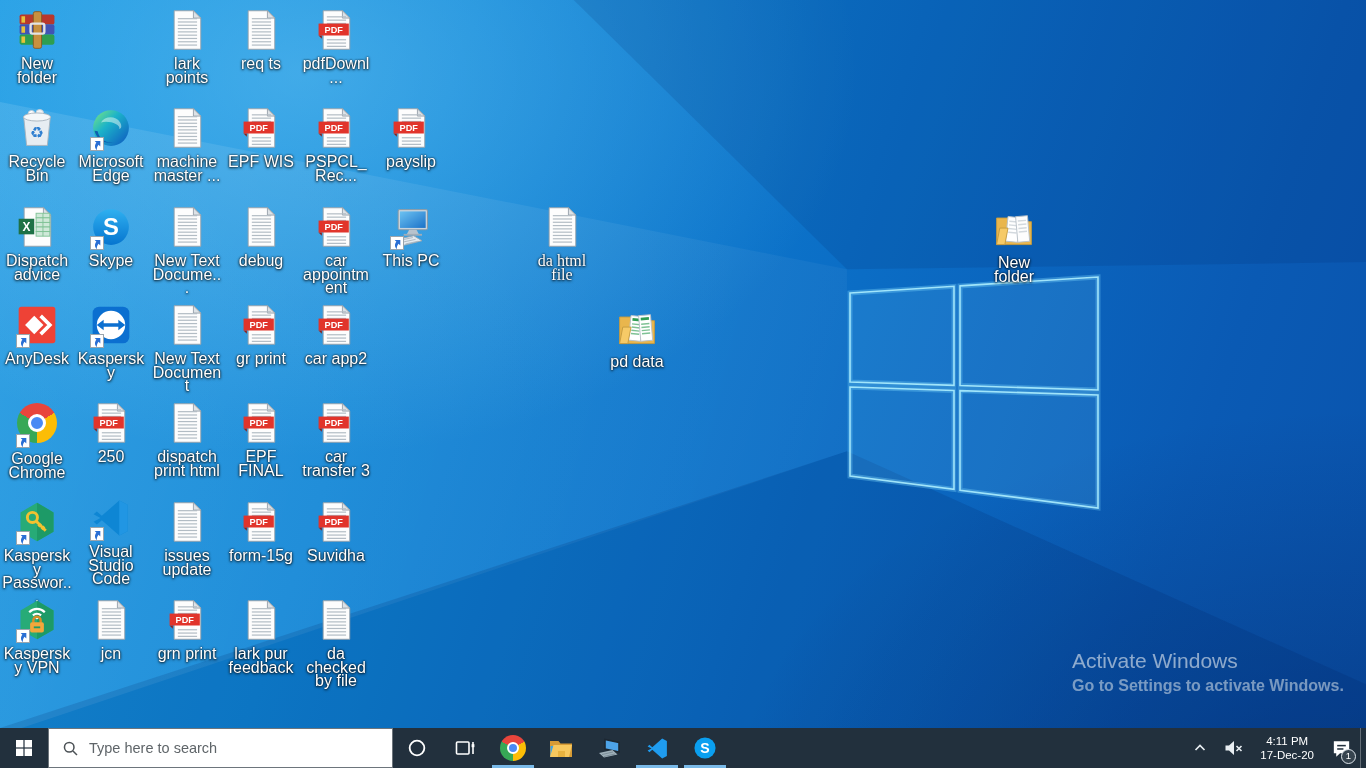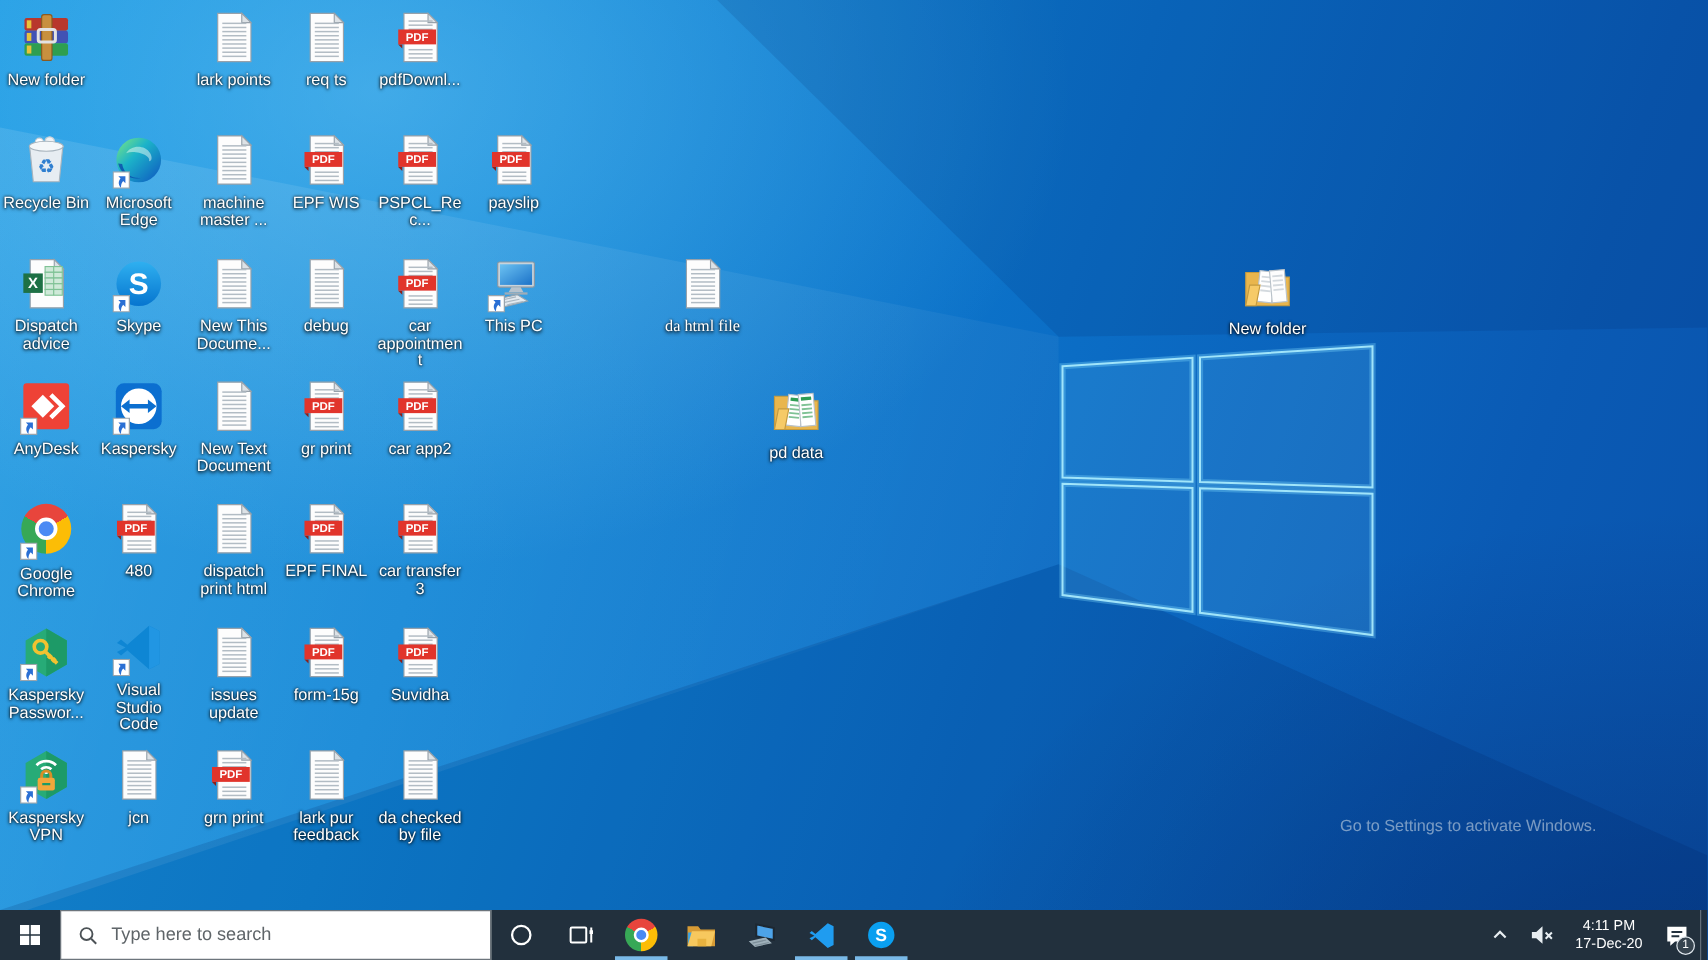--- a/index.html
+++ b/index.html
@@ -21,28 +21,28 @@
     background:rgba(2,30,95,.13); }
   .shade-bottom { clip-path:polygon(0 100%, 62% 62%, 100% 94%, 100% 100%);
     background:rgba(2,24,85,.15); }
   #winlogo { position:absolute; left:838px; top:268px; width:268px; height:245px; }
   #winlogo polygon.glow { fill:none; stroke:rgba(130,220,255,.32); stroke-width:5; }
   #winlogo polygon.pane { fill:rgba(130,220,255,.13); stroke:rgba(175,240,255,.88); stroke-width:1.6; }
 
   
   #watermark { position:absolute; left:1072px; top:649px; pointer-events:none; }
   #watermark .wm-title { font-size:21px; color:rgba(226,233,239,.62); }
-  #watermark .wm-sub { font-size:13px; color:rgba(216,226,234,.55); margin-top:4px; }
+  #watermark .wm-sub { font-size:16px; color:rgba(216,226,234,.55); margin-top:4px;font-weight:bold; }
 
   
   .dicon { position:absolute; width:80px; text-align:center; cursor:default; }
   .dicon-img { width:46px; height:46px; margin:0 auto; position:relative; }
   .dicon-img svg.main { width:44px; height:44px; display:block; margin:0 auto; }
   .dicon-img .badge { position:absolute; left:2px; bottom:1px; width:14px; height:14px; }
-  .dicon-label { margin:3px auto 0; max-width:70px; font-size:13px; line-height:13.5px; color:#fff;
+  .dicon-label { margin:3px auto 0; max-width:70px; font-size:16px; line-height:13.5px; color:#fff;
     text-shadow:0 0 2px rgba(0,0,0,.9), 0 1px 3px rgba(0,0,0,.85); word-wrap:break-word; }
   .chromeic { width:40px; height:40px; margin:2px auto 0; border-radius:50%; position:relative;
     background:conic-gradient(from -60deg,#e8453c 0 120deg,#fcbd06 0 240deg,#37a856 0 360deg); }
   .chromeic i { position:absolute; left:50%; top:50%; width:18px; height:18px; margin:-9px 0 0 -9px;
     border-radius:50%; background:#4a8af4; border:3.5px solid #fff; }
   .chromeic.sm { width:26px; height:26px; margin:0; }
   .chromeic.sm i { width:12px; height:12px; margin:-6px 0 0 -6px; border-width:2.4px; }
 
   
   #taskbar { position:absolute; left:0; bottom:0; width:1366px; height:40px;
@@ -307,21 +307,21 @@
             <rect x="14" y="14.6" width="21" height="1.3" fill="#b2bcc4"></rect>
             <rect x="14" y="18.2" width="21" height="1.3" fill="#b2bcc4"></rect>
             <rect x="14" y="21.8" width="21" height="1.3" fill="#b2bcc4"></rect>
             <rect x="14" y="25.4" width="21" height="1.3" fill="#b2bcc4"></rect>
             <rect x="14" y="29" width="21" height="1.3" fill="#b2bcc4"></rect>
             <rect x="14" y="32.6" width="21" height="1.3" fill="#b2bcc4"></rect>
             <rect x="14" y="36.2" width="21" height="1.3" fill="#b2bcc4"></rect>
             <rect x="14" y="39.8" width="21" height="1.3" fill="#b2bcc4"></rect>
           </svg>
         </div>
-        <div class="dicon-label">New This Docume...</div>
+        <div class="dicon-label">New Text Docume...</div>
       </div>
       <div class="dicon" style="left: 221px; top: 205px;">
         <div class="dicon-img">
           <svg class="main" viewBox="0 0 48 48">
             <path d="M10 3h21l8 8v34H10z" fill="#fdfdfd" stroke="#97a1aa"></path>
             <path d="M31 3l8 8h-8z" fill="#dde2e6" stroke="#97a1aa"></path>
             <rect x="14" y="11" width="21" height="1.3" fill="#b2bcc4"></rect>
             <rect x="14" y="14.6" width="21" height="1.3" fill="#b2bcc4"></rect>
             <rect x="14" y="18.2" width="21" height="1.3" fill="#b2bcc4"></rect>
             <rect x="14" y="21.8" width="21" height="1.3" fill="#b2bcc4"></rect>
@@ -532,21 +532,21 @@
             <rect x="14" y="12.6" width="21" height="1.3" fill="#b2bcc4"></rect>
             <rect x="14" y="16.2" width="21" height="1.3" fill="#b2bcc4"></rect>
     <path d="M5 30l3.5 3.5V30z" fill="#8f1f17"></path>
             <rect x="5" y="17" width="33" height="13" fill="#e1342b"></rect>
     <text x="21.5" y="27" font-size="10" font-weight="bold" fill="#fff" text-anchor="middle" font-family="Liberation Sans,sans-serif">PDF</text>
     <rect x="14" y="34" width="21" height="1.3" fill="#b2bcc4"></rect>
             <rect x="14" y="37.6" width="21" height="1.3" fill="#b2bcc4"></rect>
             <rect x="14" y="41.2" width="21" height="1.3" fill="#b2bcc4"></rect>
           </svg>
         </div>
-        <div class="dicon-label">480</div>
+        <div class="dicon-label">250</div>
       </div>
       <div class="dicon" style="left: 147px; top: 401px;">
         <div class="dicon-img">
           <svg class="main" viewBox="0 0 48 48">
             <path d="M10 3h21l8 8v34H10z" fill="#fdfdfd" stroke="#97a1aa"></path>
             <path d="M31 3l8 8h-8z" fill="#dde2e6" stroke="#97a1aa"></path>
             <rect x="14" y="11" width="21" height="1.3" fill="#b2bcc4"></rect>
             <rect x="14" y="14.6" width="21" height="1.3" fill="#b2bcc4"></rect>
             <rect x="14" y="18.2" width="21" height="1.3" fill="#b2bcc4"></rect>
             <rect x="14" y="21.8" width="21" height="1.3" fill="#b2bcc4"></rect>
@@ -763,20 +763,21 @@
             <rect x="14" y="29" width="21" height="1.3" fill="#b2bcc4"></rect>
             <rect x="14" y="32.6" width="21" height="1.3" fill="#b2bcc4"></rect>
             <rect x="14" y="36.2" width="21" height="1.3" fill="#b2bcc4"></rect>
             <rect x="14" y="39.8" width="21" height="1.3" fill="#b2bcc4"></rect>
           </svg>
         </div>
         <div class="dicon-label">da checked by file</div>
       </div>
     </div>
   <div id="watermark">
+    <div class="wm-title">Activate Windows</div>
     <div class="wm-sub">Go to Settings to activate Windows.</div>
   </div>
 </div>
 
 <div id="taskbar">
   <button class="start">
     <svg width="16" height="16" viewBox="0 0 16 16">
       <rect width="7.4" height="7.4" fill="#fff"></rect>
         <rect x="8.6" width="7.4" height="7.4" fill="#fff"></rect>
       <rect y="8.6" width="7.4" height="7.4" fill="#fff"></rect>

